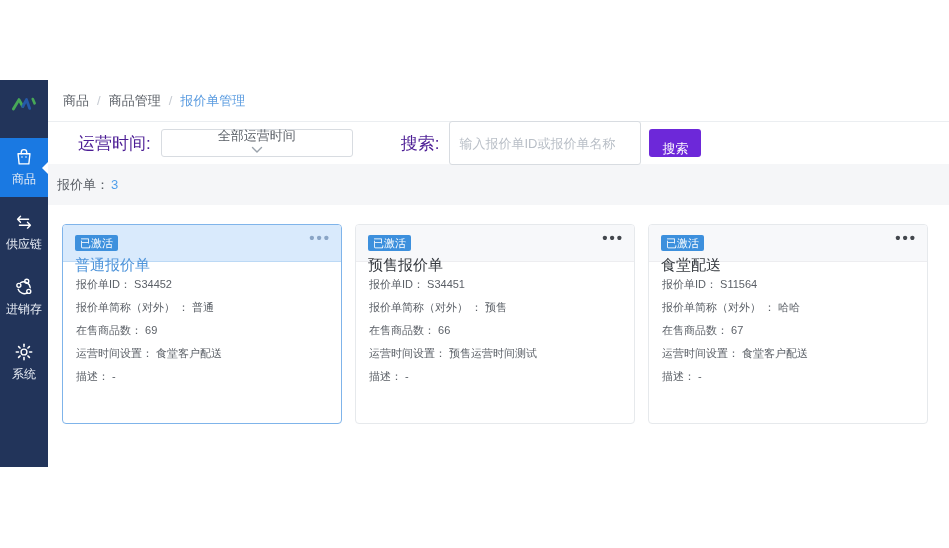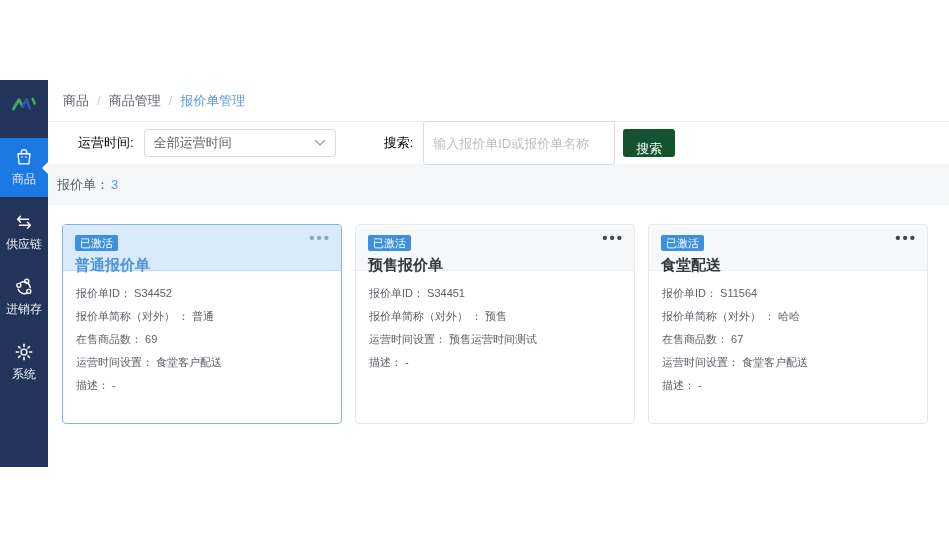--- a/index.html
+++ b/index.html
@@ -27,48 +27,48 @@
   .main { position: absolute; top: 0; left: 48px; width: 901px; height: 387px; background:#fff; }
 
   .breadcrumb-bar { height: 42px; background: #fff; border-bottom: 1px solid #ebeef1;
     display: flex; align-items: center; padding-left: 15px; font-size: 13px; }
   .crumb { color: #5a5f66; }
   .crumb.link { cursor: pointer; }
   .crumb.current { color: #5b9ce0; }
   .crumb-sep { color: #c6cbd2; margin: 0 8px; }
 
   .filter-bar { height: 42px; background: #fff; display: flex; align-items: center; padding-left: 30px; }
-  .filter-label { font-size: 13px; color: #000000; margin-right: 10px; }
+  .filter-label { font-size: 17px; color: #4c1d95; margin-right: 10px; }
   .select-box { width: 192px; height: 28px; border: 1px solid #d8dce1; border-radius: 3px;
-    background: #fff; display: flex; align-items: center; justify-content: space-between;
-    padding: 0 9px; cursor: pointer; }
+    background: #fff; display: flex; align-items: center; justify-content: flex-end;
+    padding: 0 9px; cursor: pointer; flex-direction: column; }
   .select-box .sel-text { font-size: 13px; color: #5a5f66; }
   .chev { color: #9aa2ab; font-size: 11px; line-height: 1; }
   .search-group { display: flex; align-items: center; margin-left: 48px; }
   .search-input { width: 192px; height: 44px; border: 1px solid #d8dce1; border-radius: 3px;
     padding: 0 9px; font-size: 13px; color: #333; outline: none;
     font-family: "Liberation Sans", "DejaVu Sans", sans-serif; }
   .search-input::placeholder { color: #b9bfc7; }
-  .search-btn { margin-left: 8px; height: 28px; padding: 11px 13px; background: #14532d;
+  .search-btn { margin-left: 8px; height: 28px; padding: 11px 13px; background: #6d28d9;
     color: #fff; font-size: 13px; border: none; border-radius: 3px; cursor: pointer;
     font-family: "Liberation Sans", "DejaVu Sans", sans-serif; text-align: right; }
 
   .count-bar { height: 41px; background: #f5f6f8; display: flex; align-items: center;
     padding-left: 9px; font-size: 13px; color: #5a5f66; }
   .count-num { color: #4f9eea; margin-left: 2px; }
 
   
   .cards { display: flex; padding: 19px 0 0 14px; background: #fff; }
   .card { width: 280px; height: 200px; margin-right: 13px; background: #fff;
     border: 1px solid #e6e9ec; border-radius: 4px; overflow: hidden; cursor: pointer; }
-  .card-header { position: relative; height: 46px; background: #f7f8fa;
+  .card-header { position: relative; height: 37px; background: #f7f8fa;
     border-bottom: 1px solid #ededf0; padding: 8px 12px 0; }
   .badge { display: inline-block; background: #3d90dd; color: #fff; font-size: 11px;
     line-height: 16px; padding: 0 5px; border-radius: 2px; }
-  .card-title { margin-top: 5px; font-size: 15px; color: #34383e; font-weight: bold; }
+  .card-title { margin-top: 5px; font-size: 15px; color: #34383e; }
   .more-btn { position: absolute; top: 4px; right: 10px; color: #43474d; font-size: 15px;
     letter-spacing: 2px; cursor: pointer; font-weight: bold; }
   .card-body { padding: 11px 13px; }
   .card-line { font-size: 11px; color: #5a5f66; line-height: 23px; white-space: nowrap; }
   .card.selected { border-color: #7fb4ea; }
   .card.selected .card-header { background: #d9eafc; border-bottom-color: #bcd9f5; }
   .card.selected .card-title { color: #4e94da; }
   .card.selected .more-btn { color: #8aa5c6; }
 </style>
 </head>
@@ -179,20 +179,21 @@
               <div class="card-line">在售商品数： 69</div>
               <div class="card-line">运营时间设置： 食堂客户配送</div>
               <div class="card-line">描述： -</div>
             </div>
           </div>
           <div class="card">
             <div class="card-header"><span class="badge">已激活</span><div class="card-title">预售报价单</div><span class="more-btn">•••</span></div>
             <div class="card-body">
               <div class="card-line">报价单ID： S34451</div>
               <div class="card-line">报价单简称（对外） ： 预售</div>
+              <div class="card-line">在售商品数： 66</div>
               <div class="card-line">运营时间设置： 预售运营时间测试</div>
               <div class="card-line">描述： -</div>
             </div>
           </div>
           <div class="card">
             <div class="card-header"><span class="badge">已激活</span><div class="card-title">食堂配送</div><span class="more-btn">•••</span></div>
             <div class="card-body">
               <div class="card-line">报价单ID： S11564</div>
               <div class="card-line">报价单简称（对外） ： 哈哈</div>
               <div class="card-line">在售商品数： 67</div>

